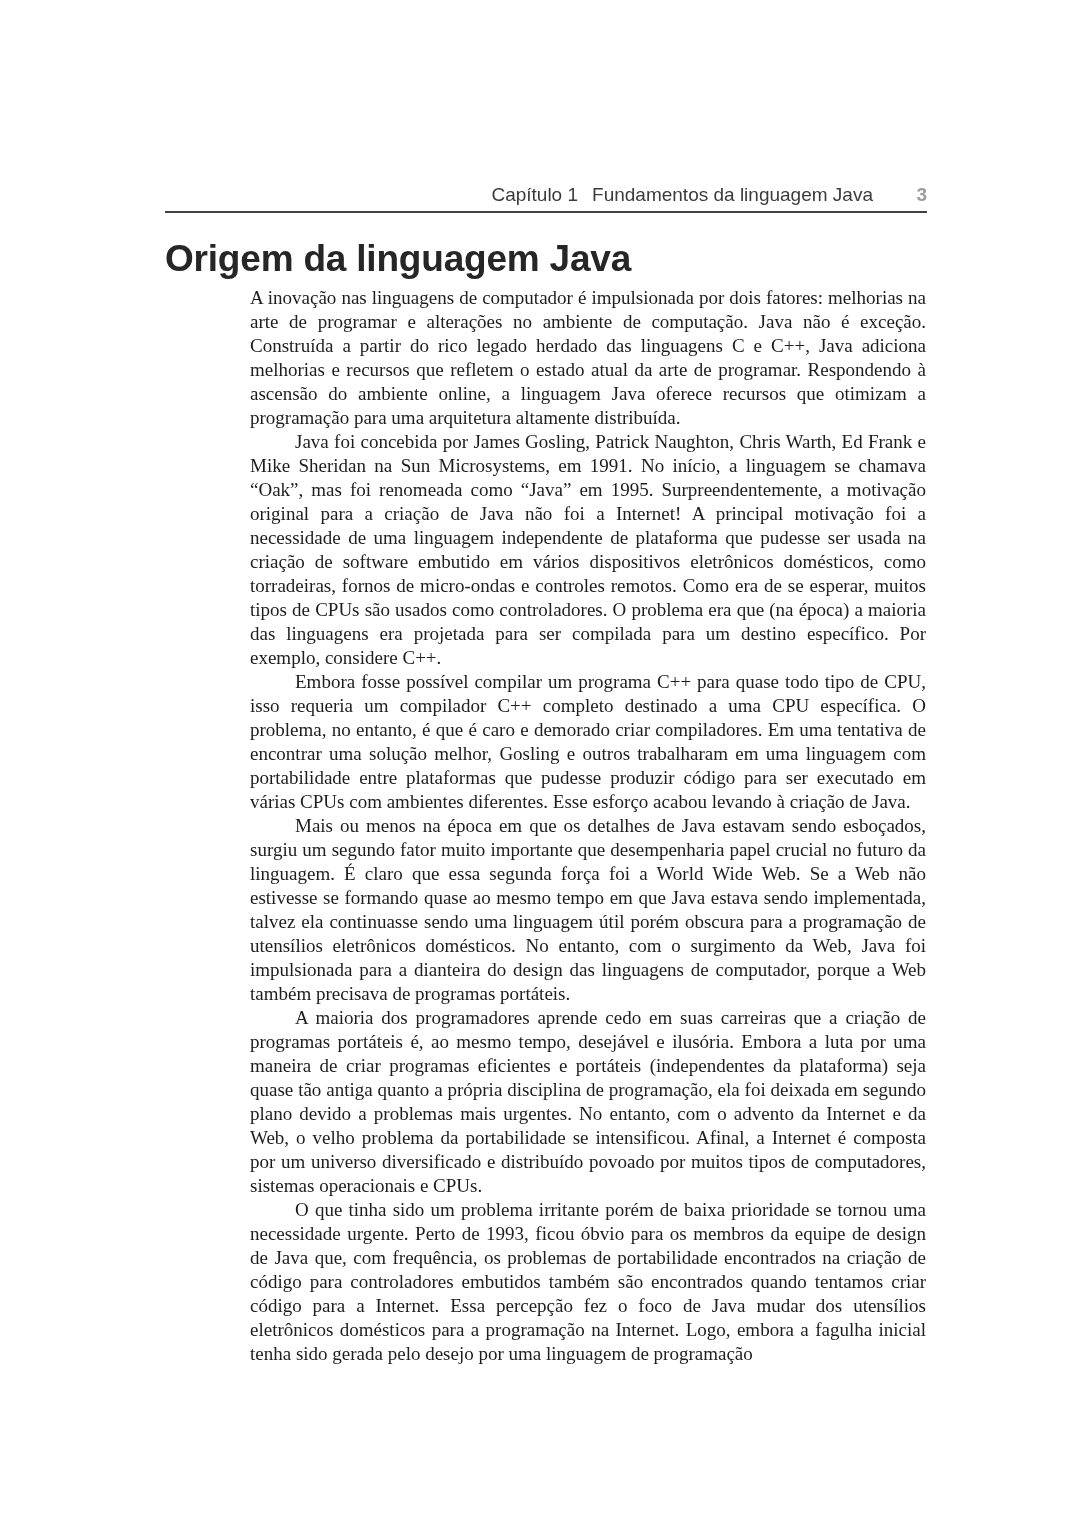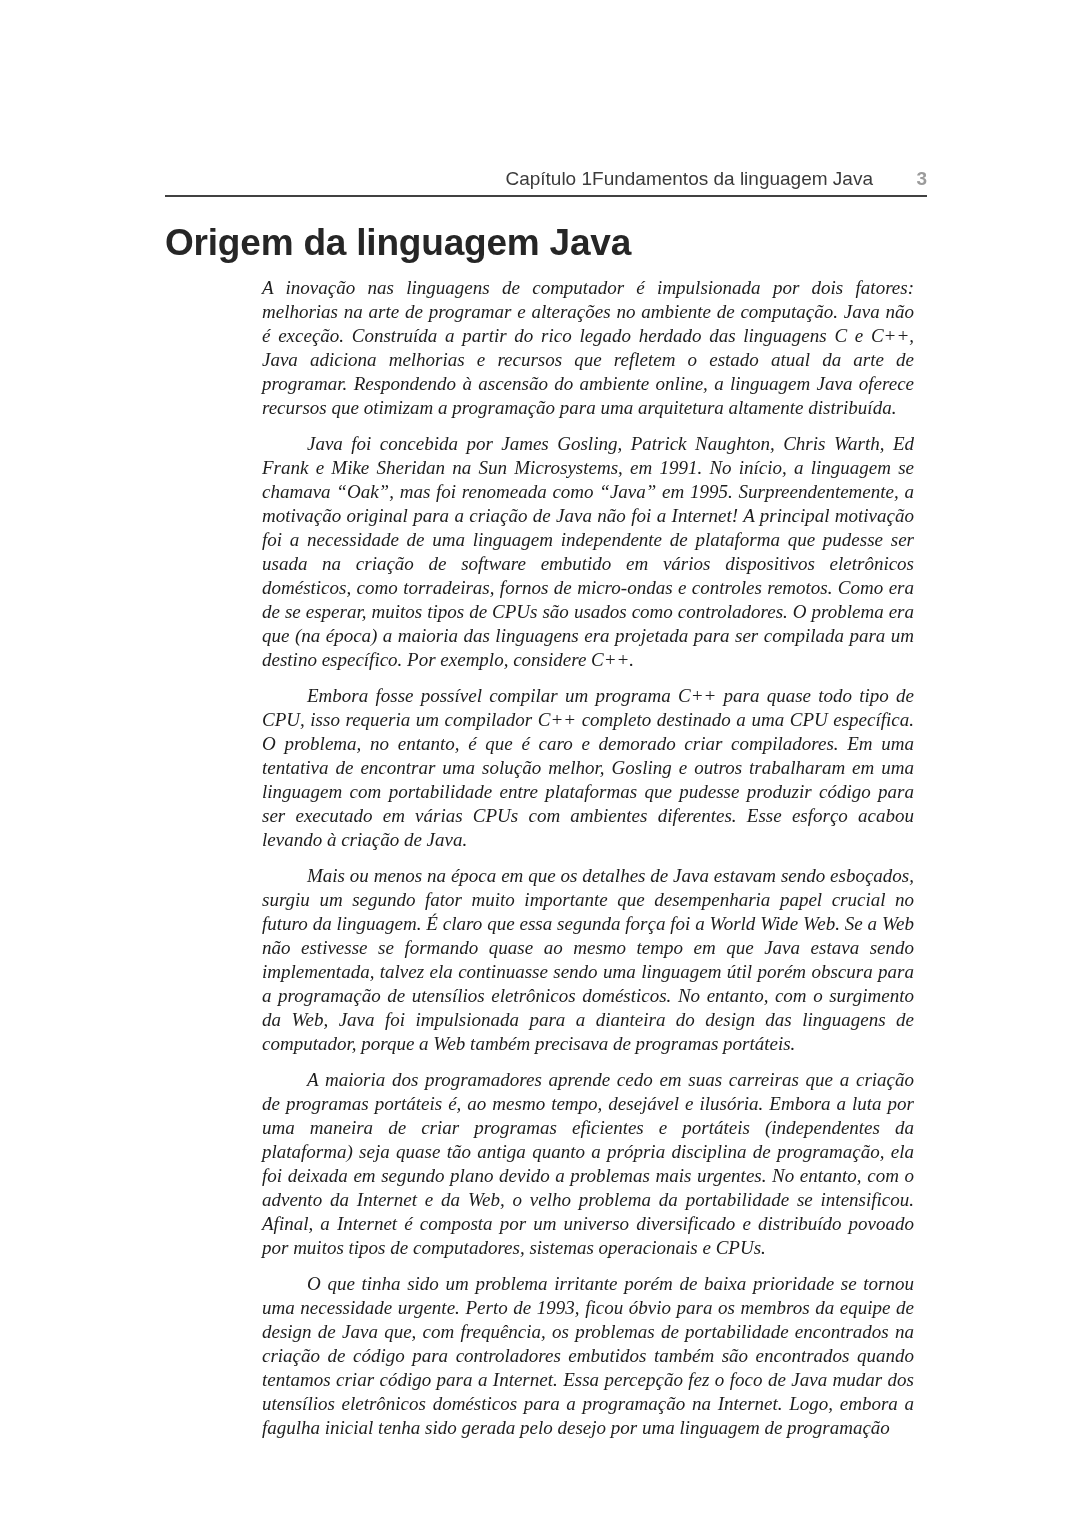--- a/index.html
+++ b/index.html
@@ -25,24 +25,26 @@
   .running-header {
     display: flex;
     justify-content: flex-end;
     align-items: baseline;
     padding-top: 168px;
     font-family: "Liberation Sans", sans-serif;
     font-size: 19px;
     color: #3b3b3b;
   }
   .running-header .chapter {
+    margin-right: 14px;
     white-space: nowrap;
   }
   .running-header .chapter-title {
     white-space: nowrap;
+    margin-top: 16px;
   }
   .running-header .page-number {
     font-weight: bold;
     color: #9b9b9b;
     margin-left: 40px;
     min-width: 14px;
     text-align: right;
   }
   .header-rule {
     border: none;
@@ -64,23 +66,22 @@
   .body-text {
     margin-left: 85px;
     width: 676px;
     font-family: "Liberation Serif", serif;
     font-size: 19px;
     line-height: 24px;
     color: #1d1d1d;
     text-align: justify;
   }
   .body-text p {
-    margin: 12px;
+    margin: 0;
     text-indent: 45px;
-    font-style: italic;
   }
   .body-text p.no-indent {
     text-indent: 0;
   }
 </style>
 </head>
 <body>
 
 <div class="page">
   <div class="content">

